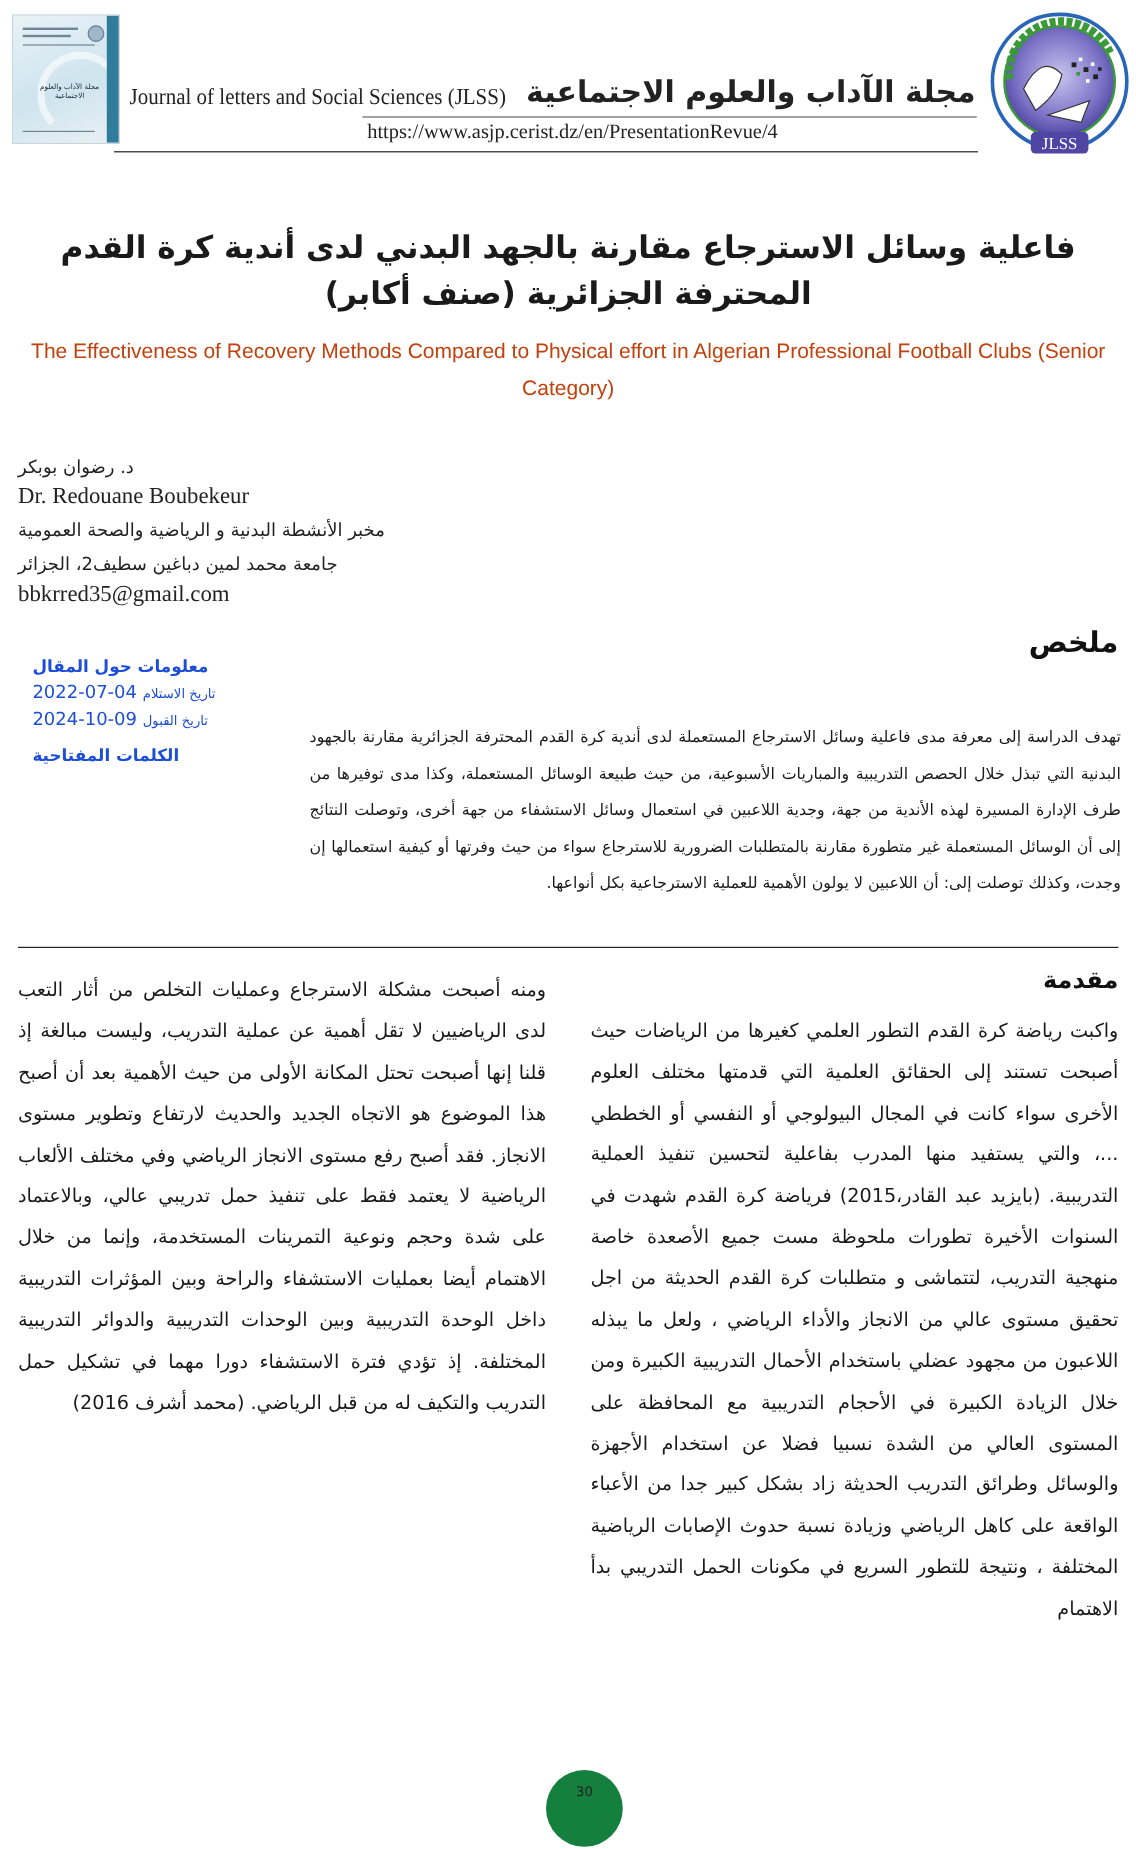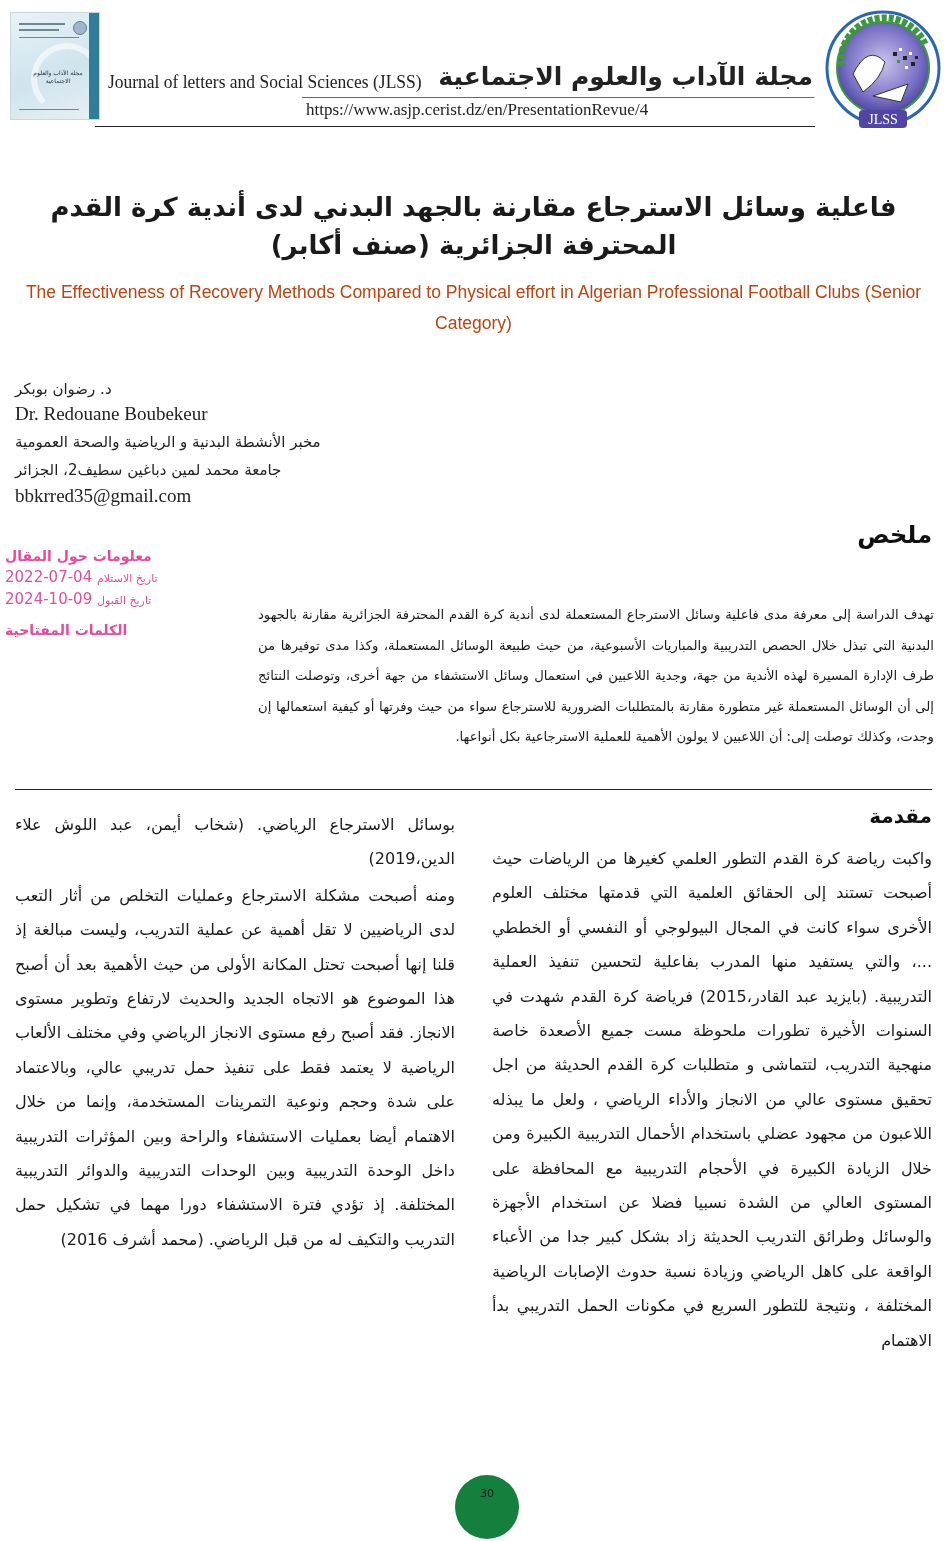--- a/index.html
+++ b/index.html
@@ -32,21 +32,21 @@
   .a1 { top: 380px; font-size: 14px; }
   .a2 { top: 403px; font-size: 19px; }
   .a3 { top: 433px; font-size: 15px; }
   .a4 { top: 461px; font-size: 15px; }
   .a5 { top: 485px; font-size: 19px; }
 
   
   .abs-heading { left: 820px; top: 521px; width: 112px; text-align: right; font-family: "DejaVu Sans", sans-serif; font-weight: bold; font-size: 24px; direction: rtl; color: #111; }
   .abs-body { left: 258px; top: 552px; width: 676px; font-family: "DejaVu Sans", sans-serif; font-size: 13.2px; line-height: 30.5px; direction: rtl; text-align: justify; color: #1a1a1a; margin-top: 48px; }
 
-  .info { left: 5px; top: 548px; width: 240px; font-family: "DejaVu Sans", sans-serif; color: #ec4899; }
+  .info { left: 27px; top: 548px; width: 240px; font-family: "DejaVu Sans", sans-serif; color: #1d4ed8; }
   .info .h { font-weight: bold; font-size: 14px; direction: rtl; text-align: left; }
   .info .date { font-size: 15px; margin-top: 4px; white-space: nowrap; }
   .info .date .lbl { font-size: 11px; }
   .info .kw { font-size: 12.5px; line-height: 22.5px; direction: rtl; text-align: left; }
 
   .rule-sep { left: 15px; top: 789px; width: 917px; height: 1px; background: #222; }
 
   
   .intro-heading { left: 832px; top: 804px; width: 100px; text-align: right; font-family: "DejaVu Sans", sans-serif; font-weight: bold; font-size: 20px; direction: rtl; color: #111; }
   .col { font-family: "DejaVu Sans", sans-serif; font-size: 16px; line-height: 34.4px; direction: rtl; text-align: justify; color: #1a1a1a; }
@@ -127,19 +127,18 @@
   <div class="h" style="margin-top:14px;">الكلمات المفتاحية</div>
 </div>
 
 <div class="abs rule-sep"></div>
 
 <div class="abs intro-heading">مقدمة</div>
 <div class="abs col col-right">
   <p>واكبت رياضة كرة القدم التطور العلمي كغيرها من الرياضات حيث أصبحت تستند إلى الحقائق العلمية التي قدمتها مختلف العلوم الأخرى سواء كانت في المجال البيولوجي أو النفسي أو الخططي ...، والتي يستفيد منها المدرب بفاعلية لتحسين تنفيذ العملية التدريبية. (بايزيد عبد القادر،2015) فرياضة كرة القدم شهدت في السنوات الأخيرة تطورات ملحوظة مست جميع الأصعدة خاصة منهجية التدريب، لتتماشى و متطلبات كرة القدم الحديثة من اجل تحقيق مستوى عالي من الانجاز والأداء الرياضي ، ولعل ما يبذله اللاعبون من مجهود عضلي باستخدام الأحمال التدريبية الكبيرة ومن خلال الزيادة الكبيرة في الأحجام التدريبية مع المحافظة على المستوى العالي من الشدة نسبيا فضلا عن استخدام الأجهزة والوسائل وطرائق التدريب الحديثة زاد بشكل كبير جدا من الأعباء الواقعة على كاهل الرياضي وزيادة نسبة حدوث الإصابات الرياضية المختلفة ، ونتيجة للتطور السريع في مكونات الحمل التدريبي بدأ الاهتمام</p>
 </div>
 <div class="abs col col-left">
-  <p>بوسائل الاسترجاع الرياضي. (شخاب أيمن، عبد اللوش علاء الدين،2019)</p>
   <p>ومنه أصبحت مشكلة الاسترجاع وعمليات التخلص من أثار التعب لدى الرياضيين لا تقل أهمية عن عملية التدريب، وليست مبالغة إذ قلنا إنها أصبحت تحتل المكانة الأولى من حيث الأهمية بعد أن أصبح هذا الموضوع هو الاتجاه الجديد والحديث لارتفاع وتطوير مستوى الانجاز. فقد أصبح رفع مستوى الانجاز الرياضي وفي مختلف الألعاب الرياضية لا يعتمد فقط على تنفيذ حمل تدريبي عالي، وبالاعتماد على شدة وحجم ونوعية التمرينات المستخدمة، وإنما من خلال الاهتمام أيضا بعمليات الاستشفاء والراحة وبين المؤثرات التدريبية داخل الوحدة التدريبية وبين الوحدات التدريبية والدوائر التدريبية المختلفة. إذ تؤدي فترة الاستشفاء دورا مهما في تشكيل حمل التدريب والتكيف له من قبل الرياضي. (محمد أشرف 2016)</p>
 </div>
 
 <div class="abs page-num">
   <span>30</span>
 </div>
 
 </body></html>

